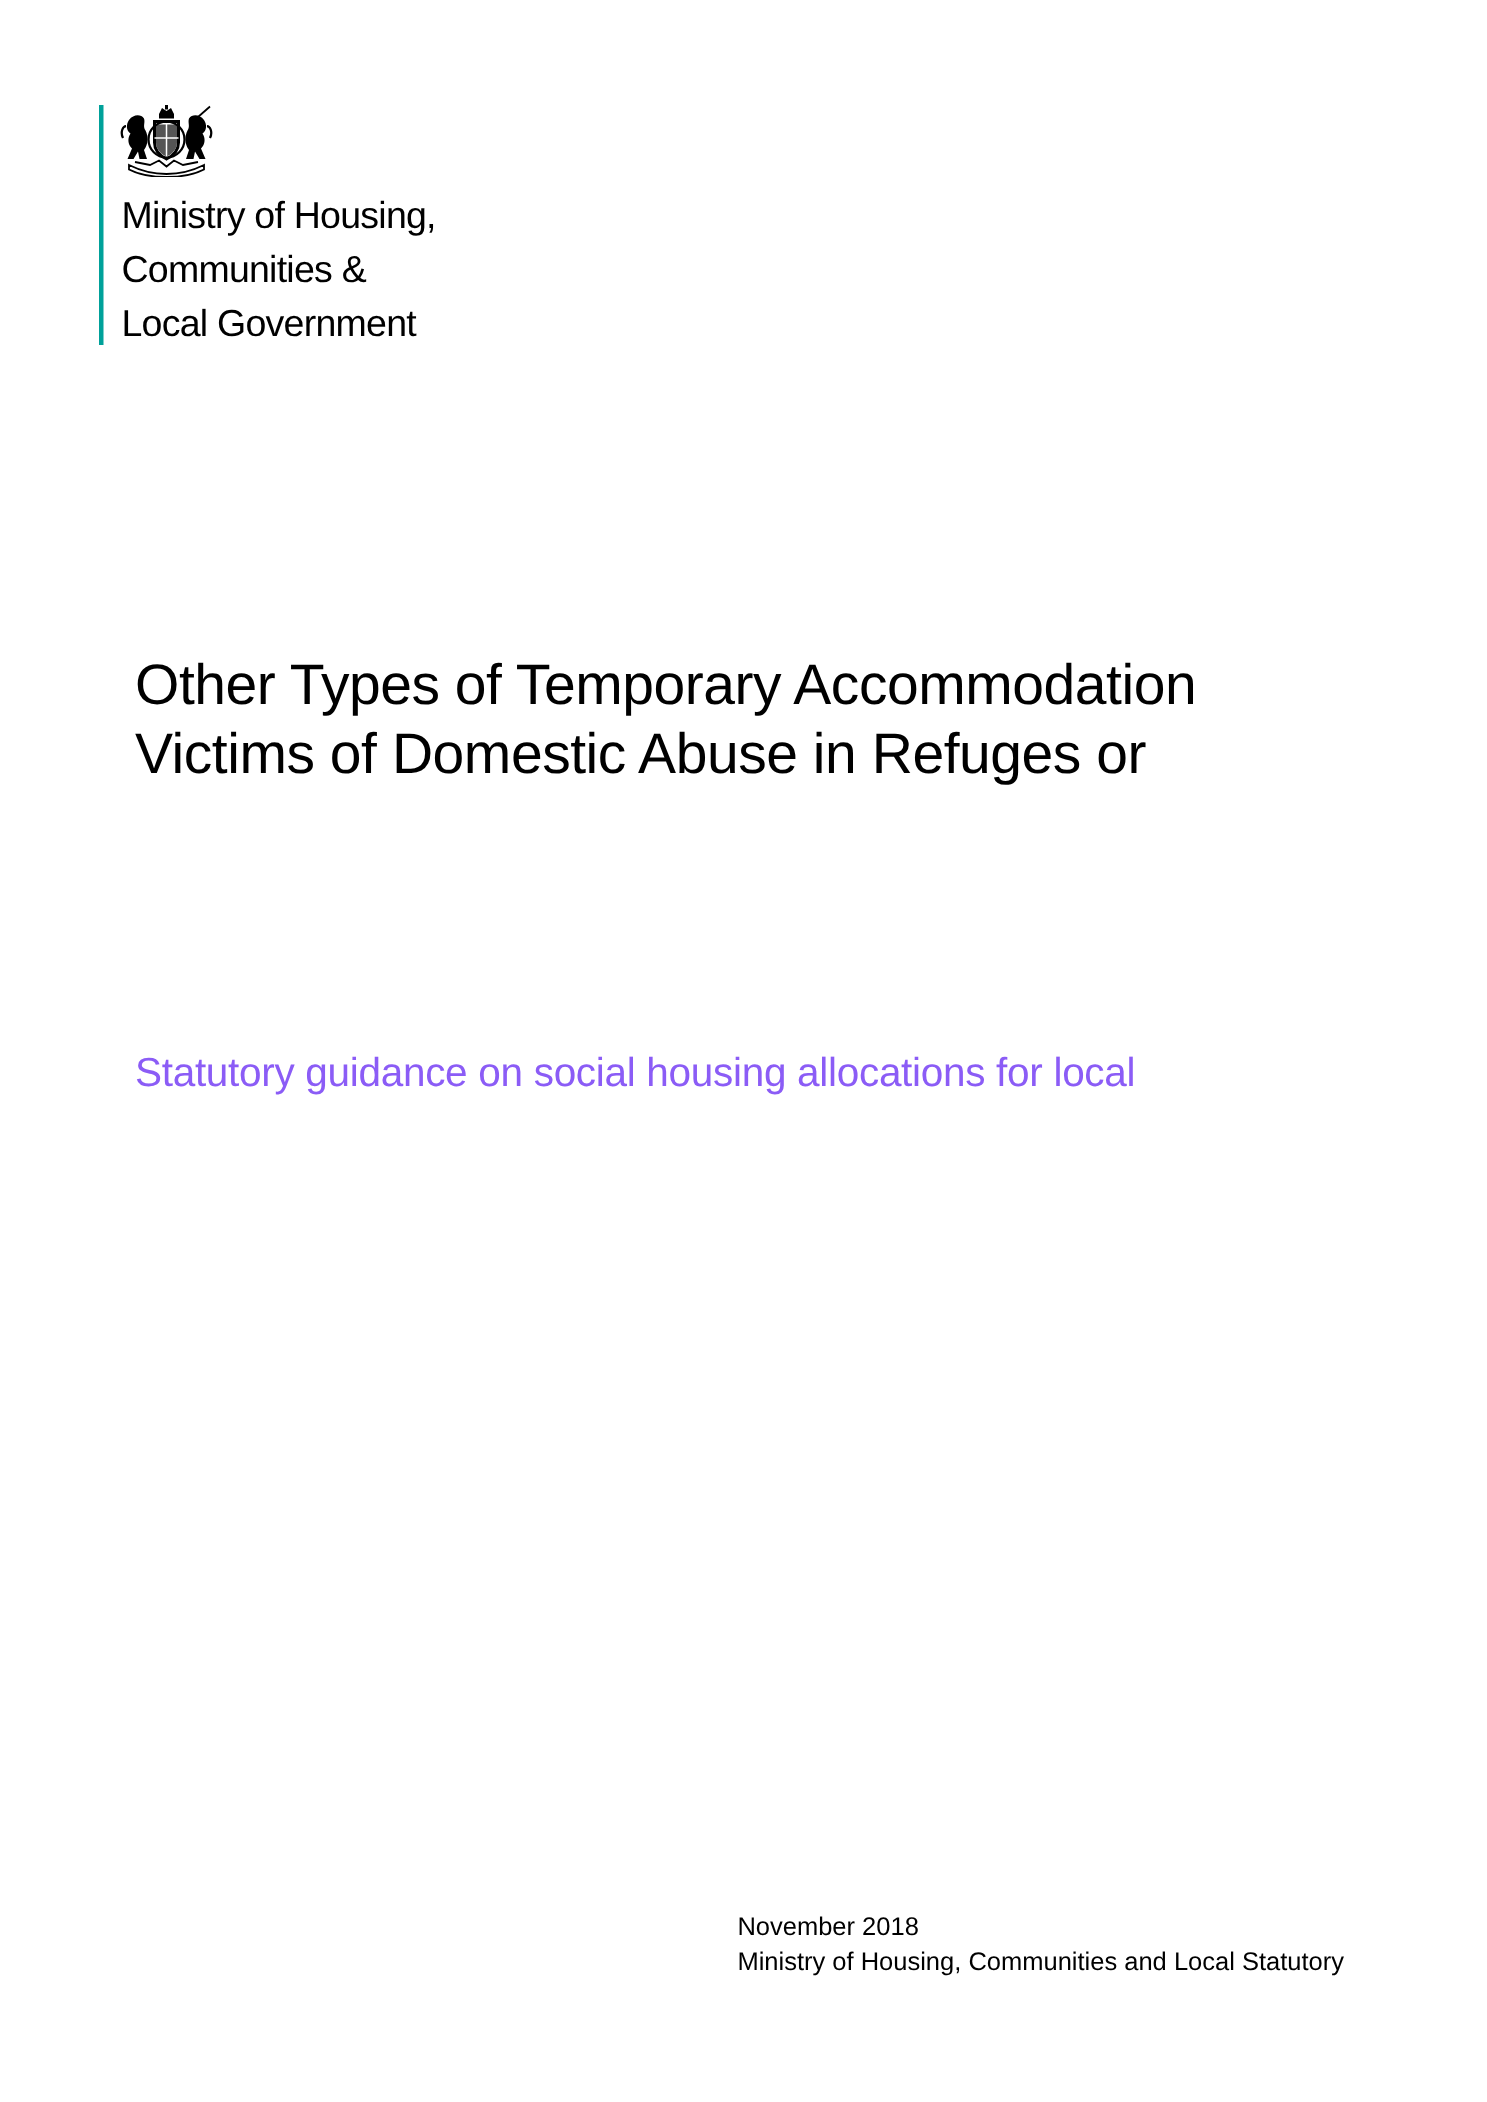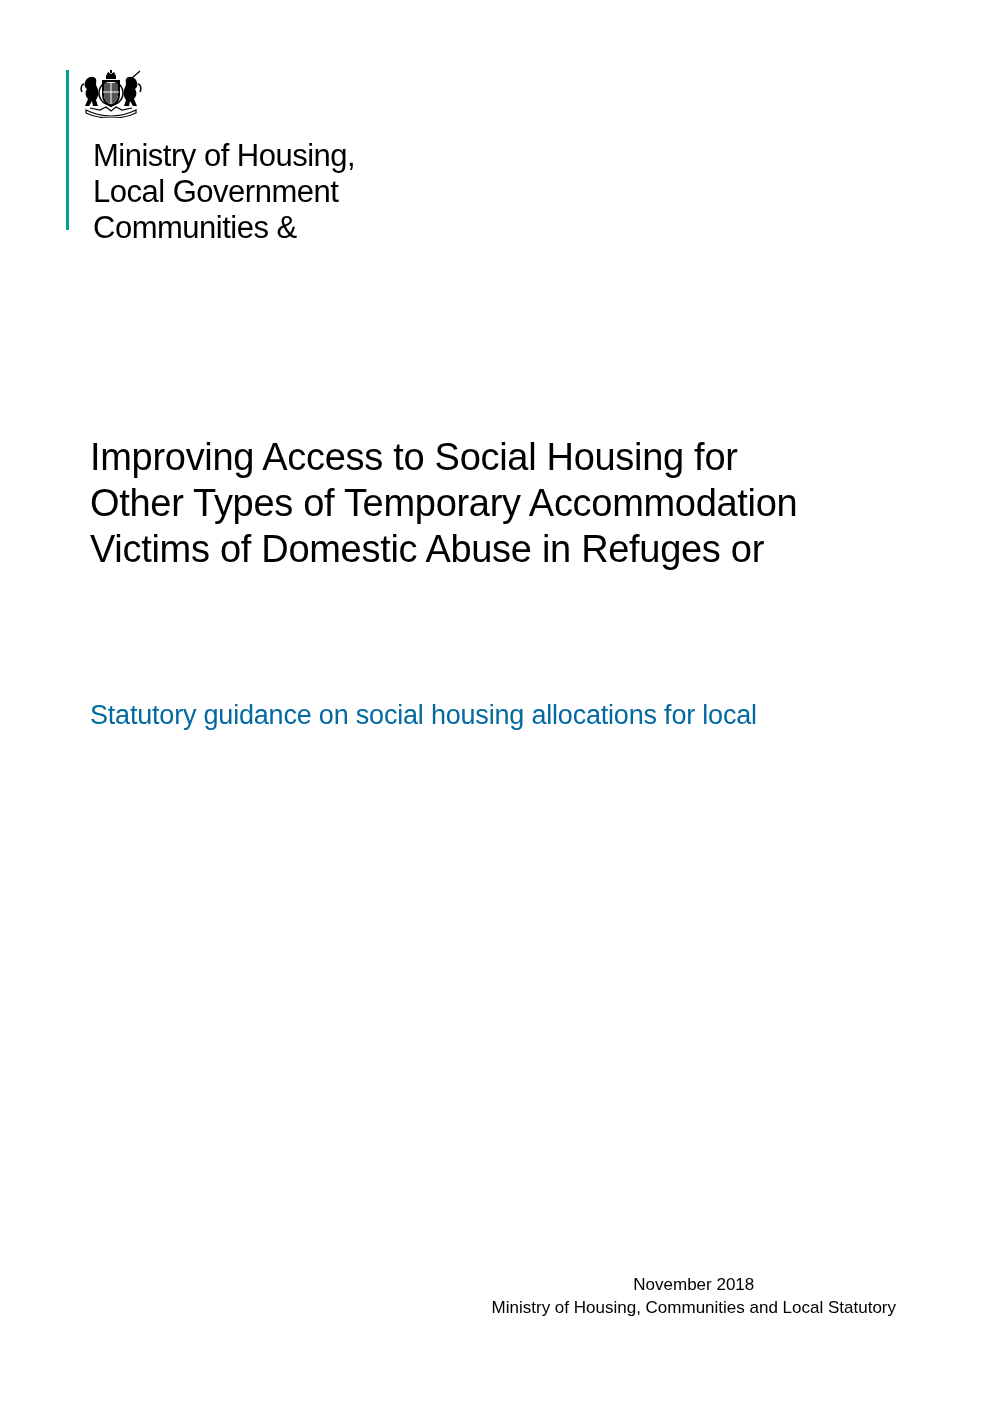--- a/index.html
+++ b/index.html
@@ -34,25 +34,25 @@
       position: absolute;
       left: 14px;
       top: 0;
       width: 62px;
       height: 48px;
     }
     .logo-text {
       position: absolute;
       left: 15px;
       top: 56px;
-      font-size: 31px;
+      font-size: 25px;
       line-height: 36px;
       letter-spacing: -0.5px;
       color: #000;
-      margin: 12px;
+      margin: 0;
       font-weight: normal;
     }
     .logo-text span { display: block; white-space: nowrap; }
 
     .doc-title {
       position: absolute;
       left: 90px;
       top: 434px;
       width: 820px;
       font-size: 38px;
@@ -66,30 +66,30 @@
 
     .doc-subtitle {
       position: absolute;
       left: 90px;
       top: 699px;
       width: 820px;
       font-size: 27px;
       line-height: 33px;
       font-weight: normal;
       margin: 0;
-      color: #0369a1;
+      color: #8b5cf6;
       letter-spacing: -0.2px;
     }
     .doc-subtitle span { display: block; white-space: nowrap; }
 
     .footer-block {
       position: absolute;
       right: 95px;
       top: 1273px;
-      text-align: center;
+      text-align: left;
       font-size: 17px;
       line-height: 23px;
       color: #000;
     }
     .footer-block span { display: block; white-space: nowrap; }
   </style>
 </head>
 <body>
 
 <div class="logo-block">
@@ -110,27 +110,26 @@
 
     <path d="M56 10 C53 6 48 6 46 9 C45 12 47 14 45 17 C43 21 43 26 46 30 L44 36 L49 36 L50 31 L53 36 L57 36 L54 29 C57 26 57 22 55 19 C58 17 58 13 56 10 Z" fill="#000"></path>
     <line x1="52" y1="8" x2="60" y2="1" stroke="#000" stroke-width="1.2"></line>
     <path d="M60 22 C62 18 60 14 58 14" fill="none" stroke="#000" stroke-width="1.5"></path>
 
     <path d="M6 40 C14 44 22 46 31 46 C40 46 48 44 56 40 L56 43 C48 47 40 48 31 48 C22 48 14 47 6 43 Z" fill="#fff" stroke="#000" stroke-width="1.2"></path>
     <path d="M10 38 L20 40 L26 37 L31 41 L36 37 L42 40 L52 38" fill="none" stroke="#000" stroke-width="1.2"></path>
   </svg>
   <h1 class="logo-text">
     <span>Ministry of Housing,</span>
+    <span>Communities &amp;</span>
     <span>Local Government</span>
-    <span>Communities &amp;</span>
   </h1>
 </div>
 
 <h2 class="doc-title">
-  <span>Improving Access to Social Housing for</span>
   <span>Other Types of Temporary Accommodation</span>
   <span>Victims of Domestic Abuse in Refuges or</span>
 </h2>
 
 <p class="doc-subtitle">
   <span>Statutory guidance on social housing allocations for local</span>
 </p>
 
 <div class="footer-block">
   <span>November 2018</span>

